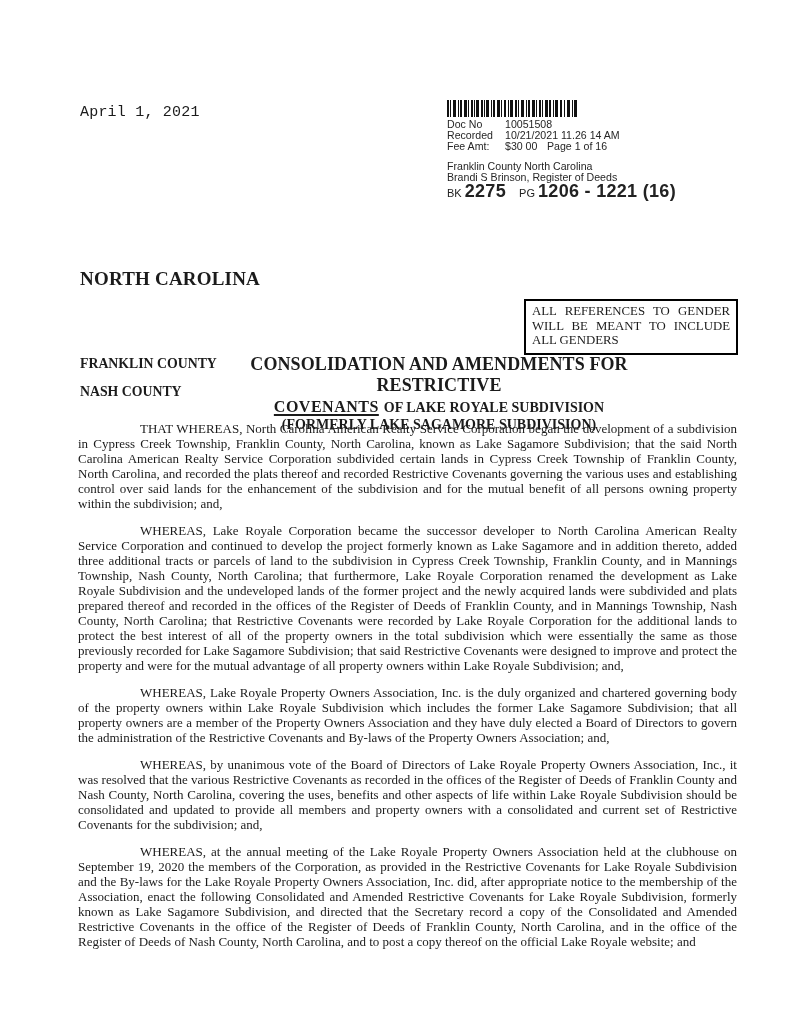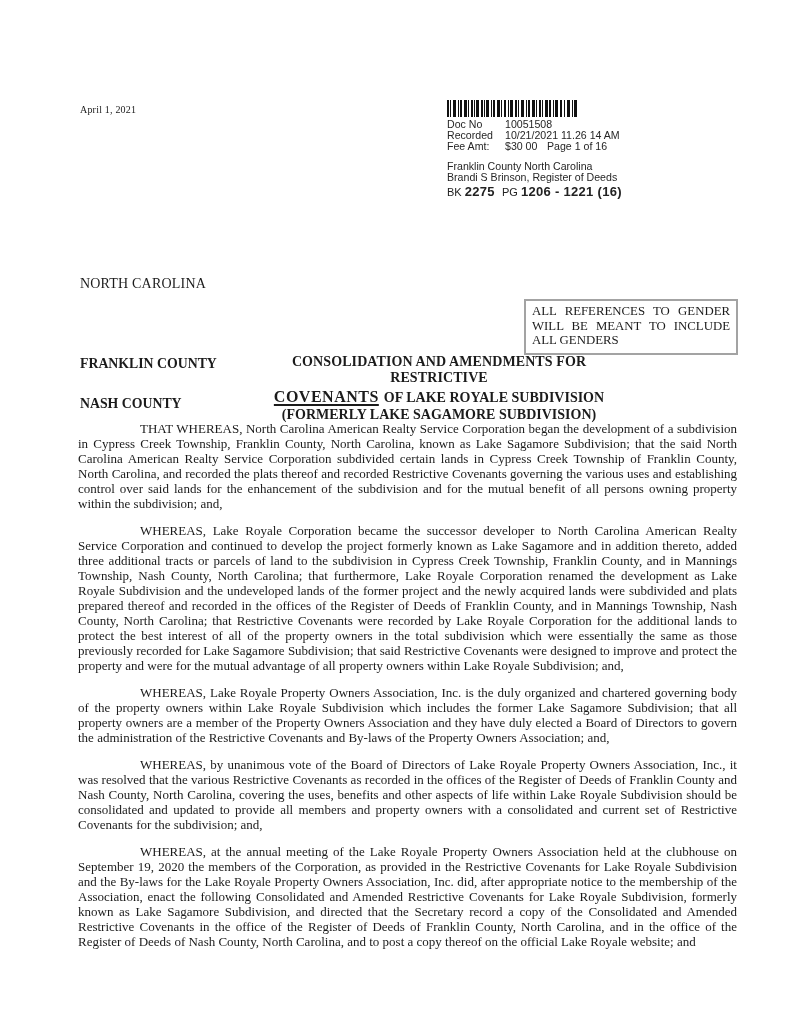--- a/index.html
+++ b/index.html
@@ -11,22 +11,23 @@
     background: #ffffff;
     color: #1b1b1b;
     font-family: "Liberation Serif", serif;
     overflow: hidden;
   }
 
   
   .doc-date {
     position: absolute;
     left: 80px; top: 104px;
-    font-size: 10px;
+    font-size: 15px;
     letter-spacing: 0.2px;
+    font-family: Liberation Mono, monospace;
   }
 
   
   .stamp {
     position: absolute;
     left: 447px; top: 100px;
     width: 180px;
     font-family: "Liberation Sans", sans-serif;
     font-size: 10.6px;
     line-height: 11.2px;
@@ -39,57 +40,57 @@
   .feerow { position: relative; }
   .sgap { height: 8px; }
   .bkline {
     margin-top: 3px;
     font-size: 11px;
     white-space: nowrap;
     color: #222;
   }
   .bkline .num {
     font-weight: bold;
-    font-size: 13px;
+    font-size: 18px;
     letter-spacing: 0.3px;
   }
-  .bkline .pg-lbl { margin-left: 4px; text-align: right; }
+  .bkline .pg-lbl { margin-left: 10px; text-align: right; }
 
   
   .state-heading {
     position: absolute;
-    left: 80px; top: 276px;
-    font-size: 14px;
-    font-weight: normal;
+    left: 80px; top: 268px;
+    font-size: 19px;
+    font-weight: bold;
     letter-spacing: 0.2px;
   }
   .county-1 { position: absolute; left: 80px; top: 356px; font-size: 13.8px; font-weight: bold; }
-  .county-2 { position: absolute; left: 80px; top: 396px; font-size: 13.8px; font-weight: bold; }
+  .county-2 { position: absolute; left: 80px; top: 384px; font-size: 13.8px; font-weight: bold; }
 
   
   .gender-box {
     position: absolute;
     left: 524px; top: 299px;
     width: 198px;
-    border: 2px solid #a3a3a3;
+    border: 2px solid #000000;
     padding: 3px 6px 5px 6px;
     font-size: 12.8px;
     line-height: 14.6px;
     text-align: justify;
   }
 
   
   .title-block {
     position: absolute;
     left: 248px; top: 354px;
     width: 382px;
     text-align: center;
     font-weight: bold;
   }
-  .title-line1 { font-size: 14px; letter-spacing: 0.1px; }
+  .title-line1 { font-size: 18px; letter-spacing: 0.1px; }
   .title-line2 { margin-top: 2px; font-size: 14px; }
   .title-emphasis {
     font-size: 16px;
     letter-spacing: 0.5px;
     text-decoration: underline;
     text-decoration-thickness: 2px;
     text-underline-offset: 2px;
     margin-right: 5px;
   }
   .title-line3 { font-size: 14px; margin-top: 1px; }

